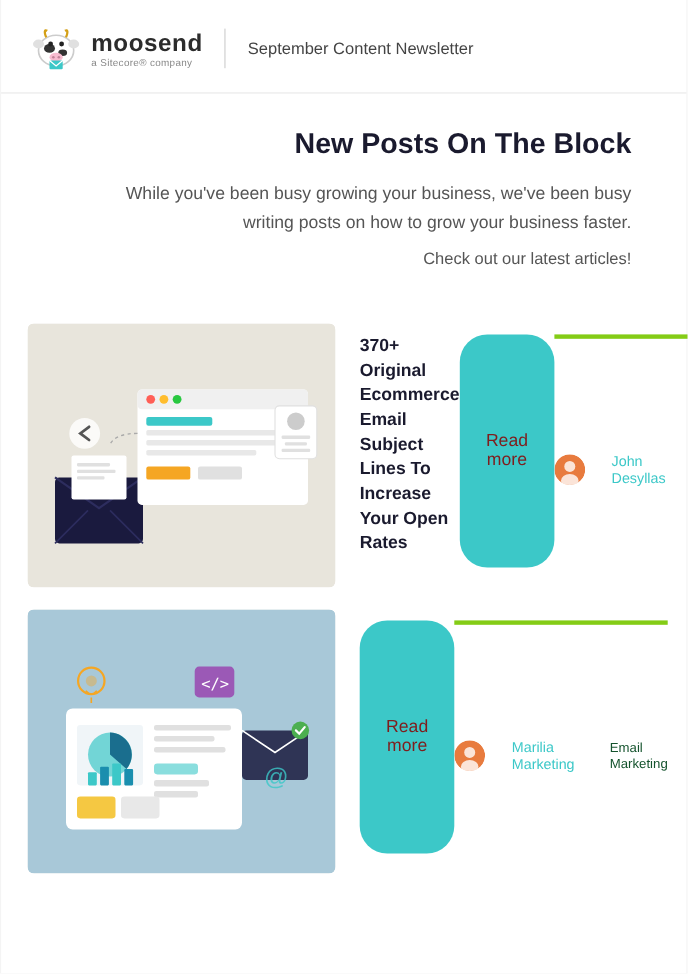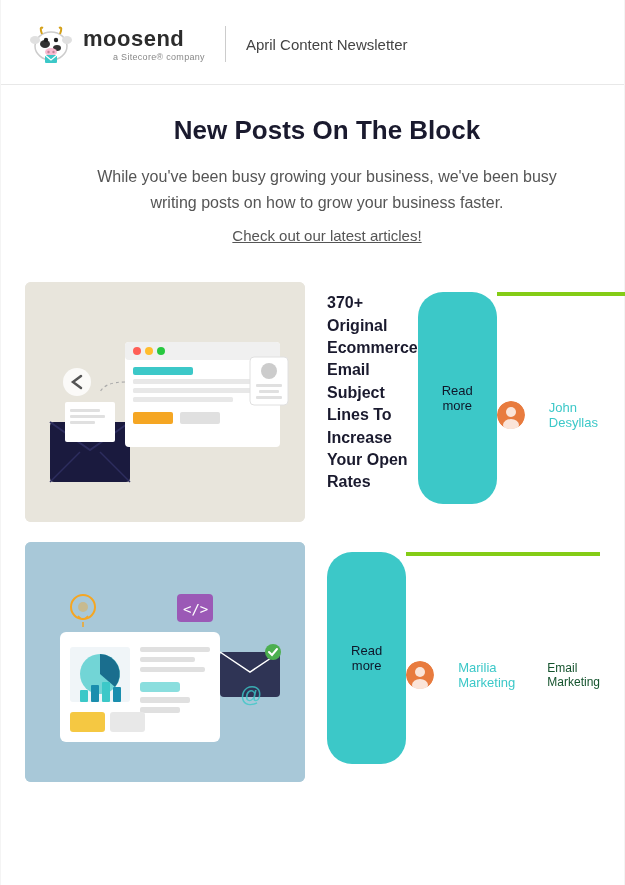--- a/index.html
+++ b/index.html
@@ -38,55 +38,53 @@
     .logo-name {
       font-size: 22px;
       font-weight: bold;
       color: #2c2c2c;
       letter-spacing: 0.5px;
     }
     .logo-sub {
       font-size: 9px;
       color: #888;
       letter-spacing: 0.3px;
-      margin-left: 30px;
     }
     .header-divider {
       width: 1px;
       height: 36px;
       background: #ccc;
       margin: 0 20px;
     }
     .header-title {
       font-size: 15px;
       color: #444;
       font-weight: normal;
     }
     
     .hero {
-      padding: 30px 21px 20px 50px;
-      text-align: center;
+      padding: 30px 50px 20px 50px;
+      text-align: right;
     }
     .hero-heading {
       font-size: 26px;
       font-weight: bold;
       color: #1a1a2e;
       margin-bottom: 18px;
     }
     .hero-body {
       font-size: 16px;
       color: #555;
       line-height: 1.6;
       margin-bottom: 12px;
     }
     .hero-cta {
       font-size: 15px;
       color: #555;
-      margin-bottom: 8px;
-      text-decoration: underline;
+      margin-bottom: 20px;
     }
     
     .articles {
       padding: 10px 24px 20px 24px;
     }
     .article-card {
       display: flex;
       gap: 0;
       margin-bottom: 20px;
     }
@@ -108,25 +106,25 @@
     .article-title {
       font-size: 16px;
       font-weight: bold;
       color: #1a1a2e;
       line-height: 1.4;
       margin-bottom: 16px;
     }
     .read-more-btn {
       display: inline-block;
       background: #3cc8c8;
-      color: #0f172a;
+      color: #7f1d1d;
       border: none;
       border-radius: 25px;
       padding: 22px 24px;
-      font-size: 13px;
+      font-size: 16px;
       cursor: pointer;
       font-weight: 500;
       width: fit-content;
       margin-bottom: 18px;
     }
     .article-meta {
       border-top: 4px solid #84cc16;
       padding-top: 12px;
       display: flex;
       align-items: center;
@@ -211,21 +209,21 @@
 
         <rect x="20" y="37" width="12" height="8" rx="1" fill="#3cc8c8"></rect>
         <path d="M20 37 L26 42 L32 37" stroke="#fff" stroke-width="1.2" fill="none"></path>
       </svg>
       <div class="logo-text">
         <span class="logo-name">moosend</span>
         <span class="logo-sub">a Sitecore® company</span>
       </div>
     </div>
     <div class="header-divider"></div>
-    <span class="header-title">April Content Newsletter</span>
+    <span class="header-title">September Content Newsletter</span>
   </div>
 
   <div class="hero">
     <h1 class="hero-heading">New Posts On The Block</h1>
     <p class="hero-body">While you've been busy growing your business, we've been busy<br>writing posts on how to grow your business faster.</p>
     <p class="hero-cta">Check out our latest articles!</p>
   </div>
 
   <div class="articles">
 

